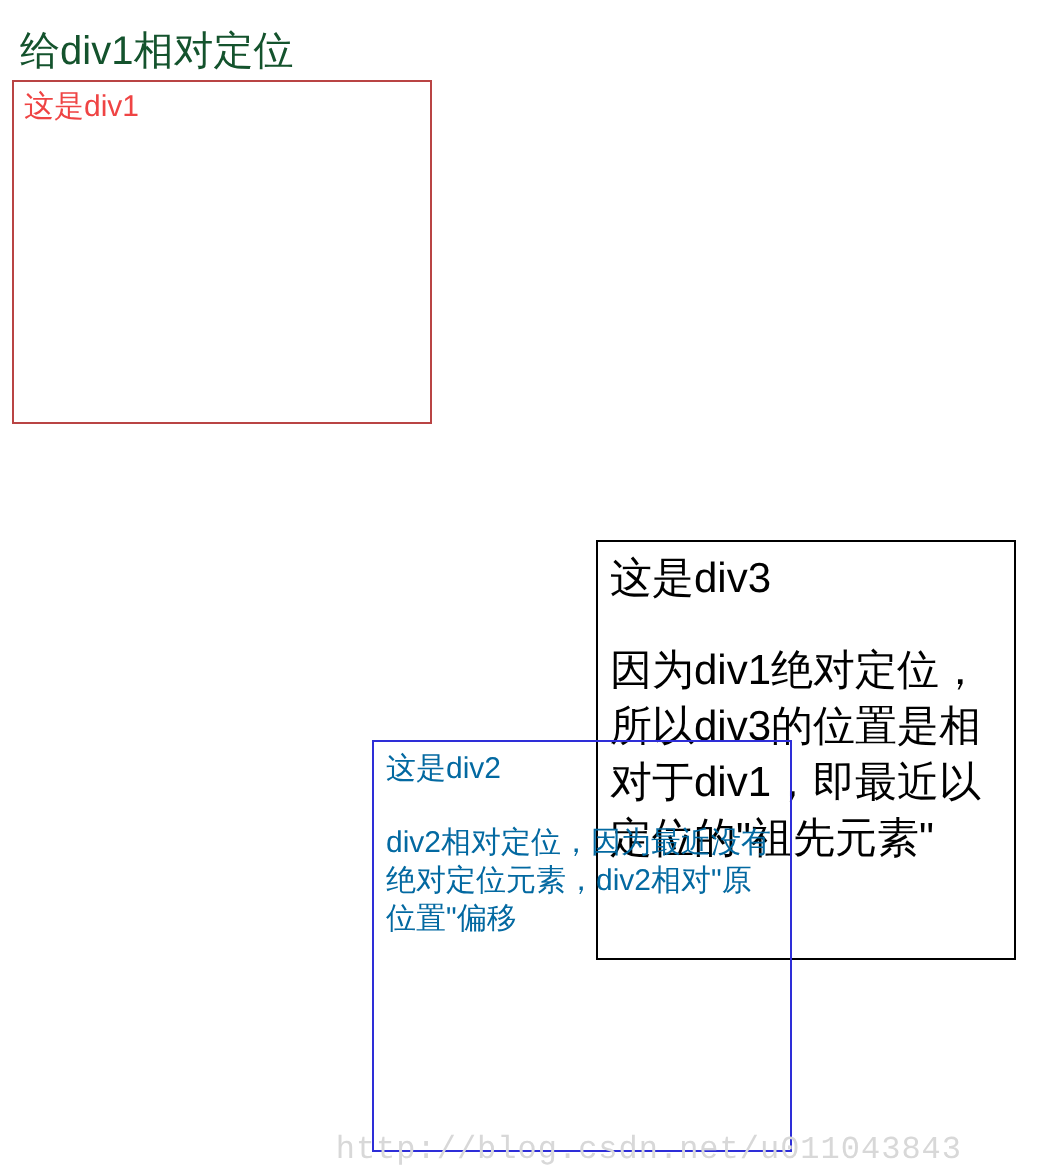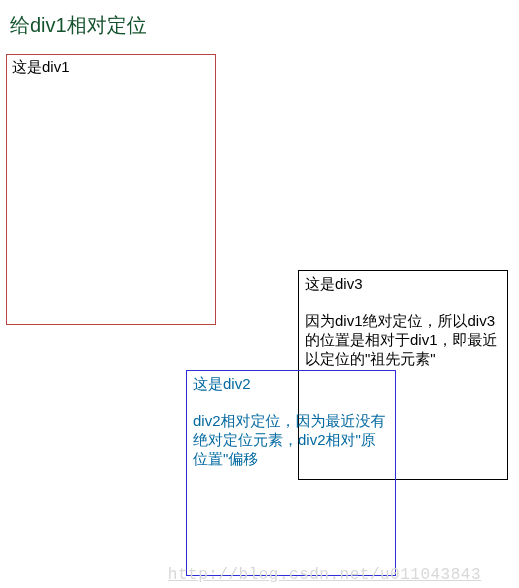--- a/index.html
+++ b/index.html
@@ -16,37 +16,37 @@
     }
     .heading {
       font-size: 20px;
       font-weight: normal;
       color: #14532d;
       padding: 12px 10px 14px 10px;
     }
     .div1 {
       position: absolute;
       left: 6px;
-      top: 54px;
+      top: 40px;
       width: 210px;
-      height: 271px;
+      height: 172px;
       border: 1px solid #b94444;
-      color: #000000;
+      color: #ef4444;
       font-size: 15px;
       padding: 3px 5px;
     }
     .div3 {
       position: absolute;
       left: 298px;
       top: 270px;
       width: 210px;
       height: 210px;
       border: 1px solid #000;
       color: #000;
-      font-size: 15px;
+      font-size: 21px;
       padding: 4px 6px;
       background: transparent;
     }
     .div3 .label {
       display: block;
       margin-bottom: 18px;
     }
     .div2 {
       position: absolute;
       left: 186px;
@@ -64,21 +64,20 @@
       margin-bottom: 18px;
     }
     .watermark {
       position: absolute;
       bottom: 4px;
       right: 38px;
       color: #d8d8d8;
       font-family: "Courier New", monospace;
       font-size: 16px;
       letter-spacing: 0.5px;
-      text-decoration: underline;
     }
   </style>
 </head>
 <body>
 
 <h2 class="heading">给div1相对定位</h2>
 
 <div class="div1">
   <span>这是div1</span>
 </div>

